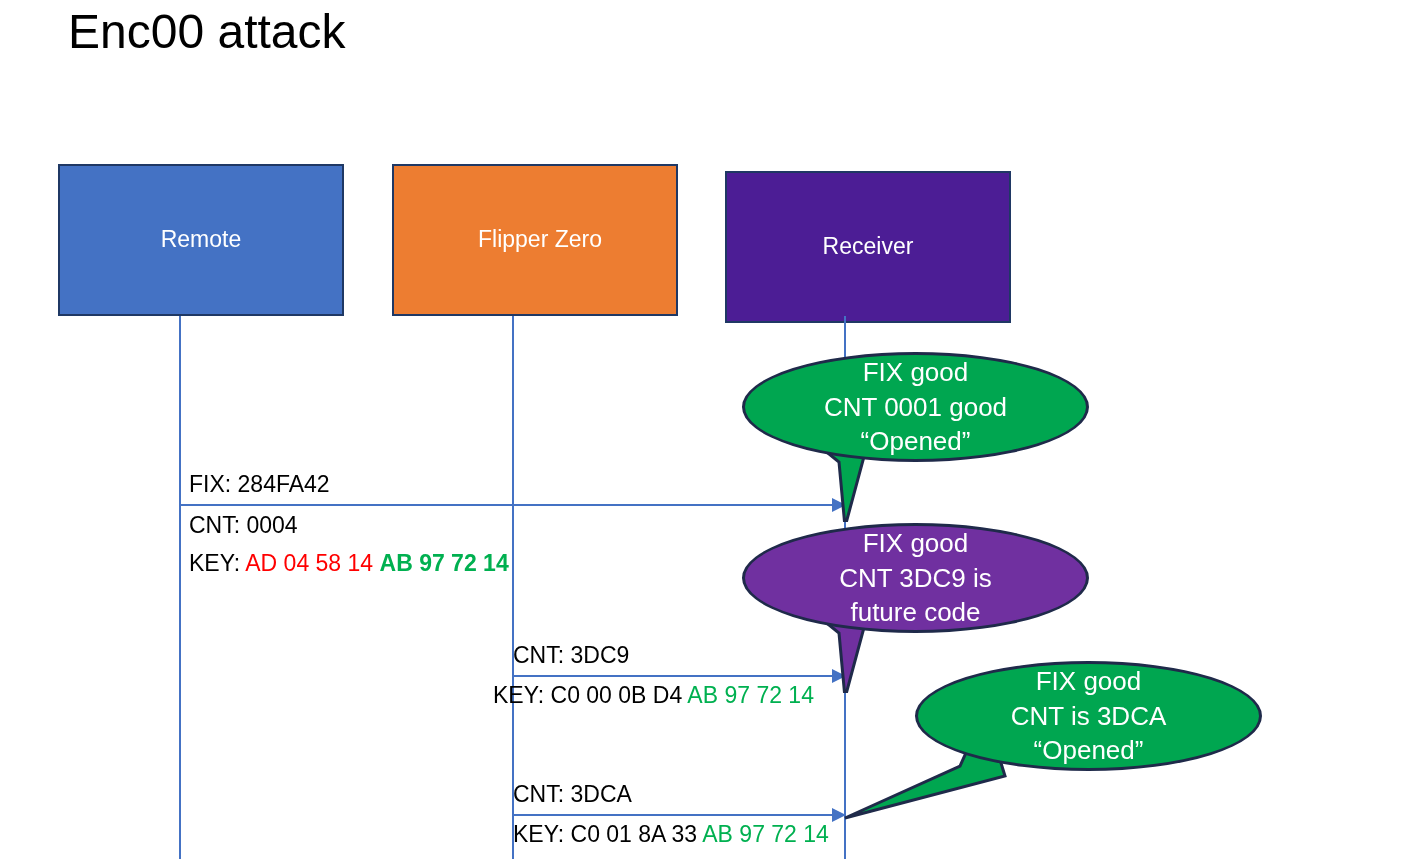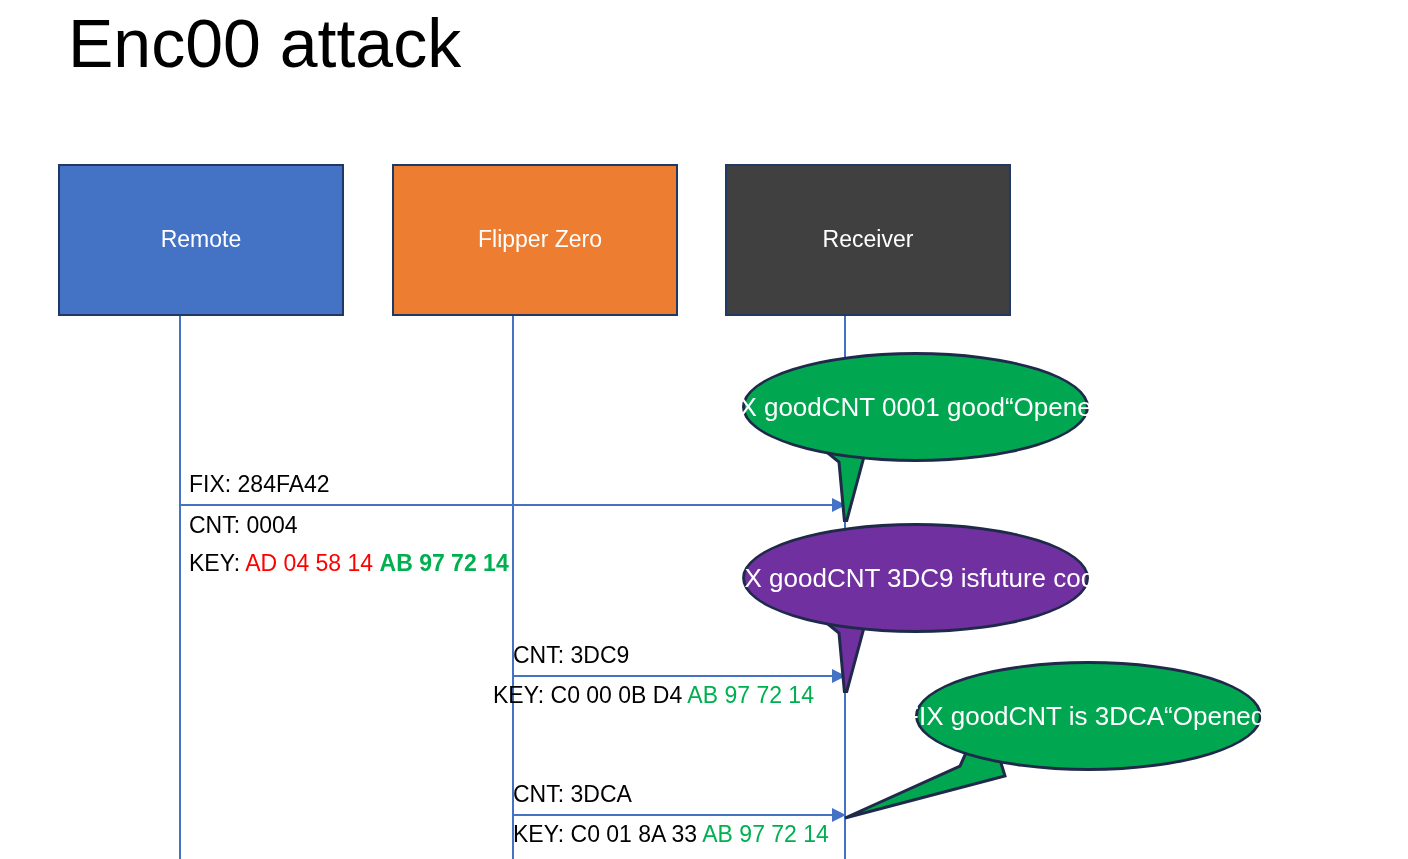--- a/index.html
+++ b/index.html
@@ -18,21 +18,21 @@
     height: 859px;
     background: #ffffff;
     overflow: hidden;
   }
 
   
   #slide-title {
     position: absolute;
     left: 68px;
     top: 4px;
-    font-size: 68px;
+    font-size: 48px;
     font-weight: 400;
     color: #000000;
     letter-spacing: 0px;
     line-height: 1.15;
     white-space: nowrap;
   }
 
   
   .actor-box {
     position: absolute;
@@ -115,20 +115,21 @@
   .callout-body {
     position: absolute;
     left: 0;
     top: 0;
     width: 100%;
     height: 100%;
     border-radius: 50%;
     border: 3px solid #1F2A4A;
     box-sizing: border-box;
     display: flex;
+    flex-direction: column;
     align-items: center;
     justify-content: center;
     z-index: 2;
   }
   .callout-line {
     color: #ffffff;
     font-size: 26px;
     line-height: 1.33;
     text-align: center;
     white-space: nowrap;
@@ -156,21 +157,21 @@
   <div id="slide-title">Enc00 attack</div>
 
   <div class="actor-box" id="actor-remote" style="background:#4472C4;">
     <span class="actor-label">Remote</span>
   </div>
 
   <div class="actor-box" id="actor-flipper" style="background:#ED7D31;">
     <span class="actor-label">Flipper Zero</span>
   </div>
 
-  <div class="actor-box" id="actor-receiver" style="background:#404040;">
+  <div class="actor-box" id="actor-receiver" style="background:#4c1d95;margin-top:7px;">
     <span class="actor-label">Receiver</span>
   </div>
 
   <div class="lifeline" id="lifeline-remote"></div>
   <div class="lifeline" id="lifeline-flipper"></div>
   <div class="lifeline" id="lifeline-receiver"></div>
 
   <div class="msg-arrow" id="arrow-1"></div>
   <div class="msg-arrow" id="arrow-2"></div>
   <div class="msg-arrow" id="arrow-3"></div>

